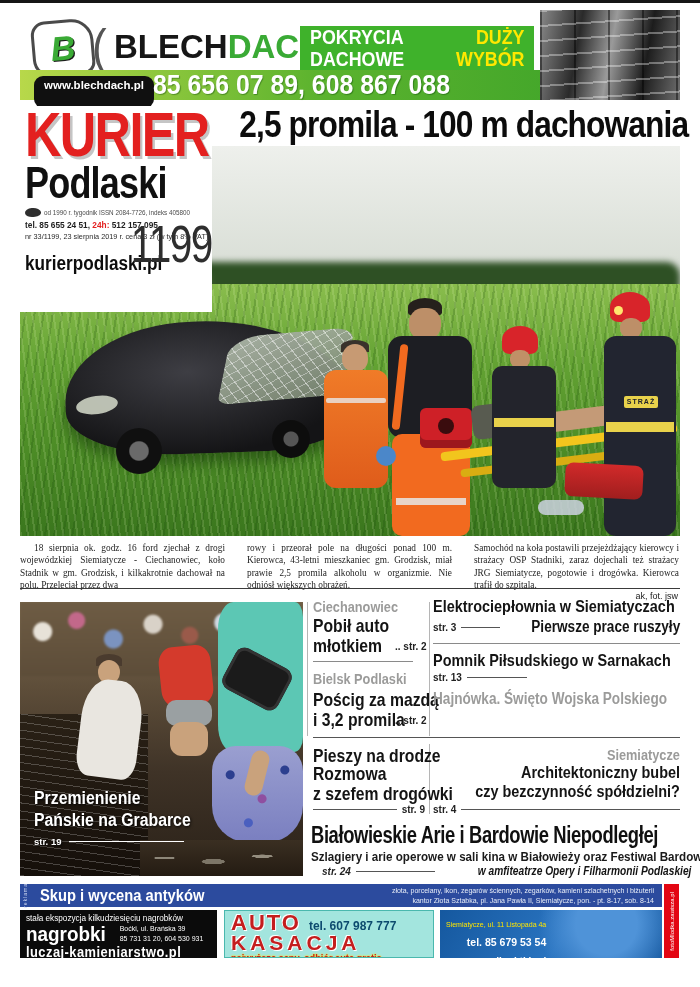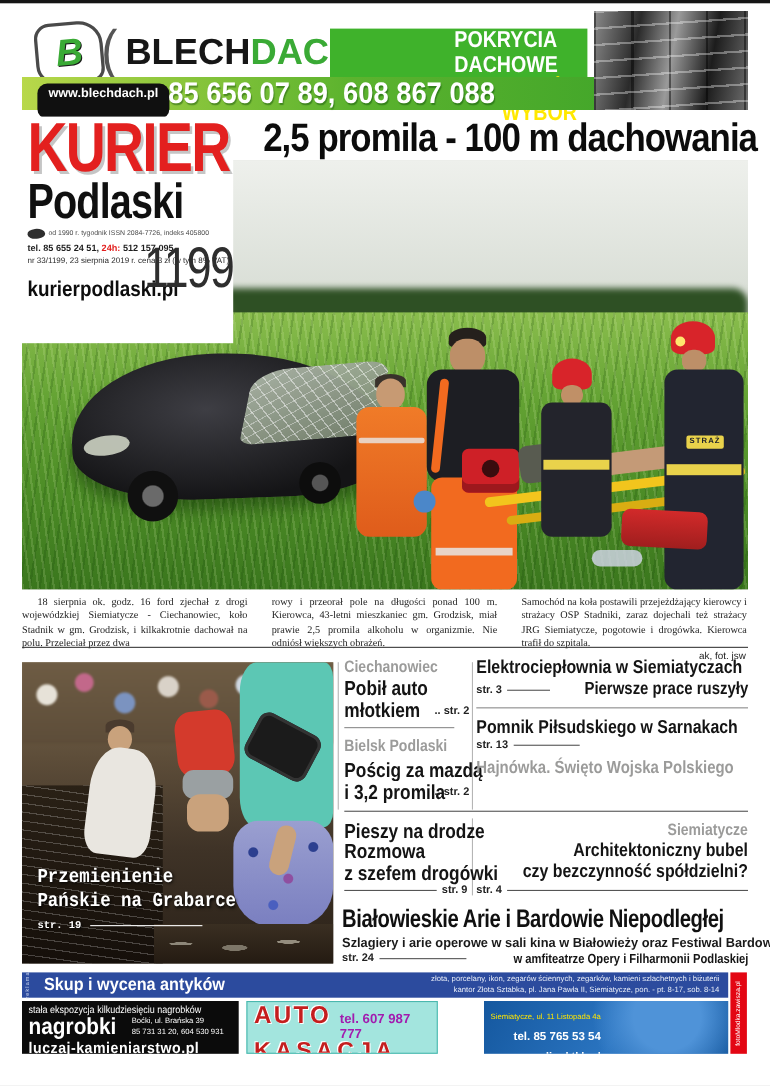--- a/index.html
+++ b/index.html
@@ -16,21 +16,21 @@
   .shield{left:12px;top:12px;width:56px;height:50px;border:3px solid #4a4a4a;background:#fff;
           border-radius:14px 22px 12px 18px;transform:rotate(-5deg);
           display:flex;align-items:center;justify-content:center;}
   .shield b{font-size:34px;font-weight:900;color:#3aaa35;font-style:italic;
             text-shadow:1px 1px 0 #1a1a1a;line-height:1;}
   .paren{left:72px;top:14px;font-size:44px;color:#555;font-weight:400;transform:scaleY(1.15);}
   .brand{left:94px;top:20px;font-size:33px;font-weight:900;letter-spacing:0;white-space:nowrap;}
   .brand .b1{color:#161616;} .brand .b2{color:#3aaa35;}
   .brand-sub{left:168px;top:60px;font-size:9px;letter-spacing:3px;color:#b9dfa4;font-weight:bold;}
   .green-box{left:280px;top:18px;width:234px;height:54px;background:#3fb22b;display:flex;
-             align-items:flex-end;justify-content:space-between;padding:0 10px;box-sizing:border-box;flex-direction:column;}
+             align-items:flex-start;justify-content:space-between;padding:0 10px;box-sizing:border-box;}
   .green-box .lft div{font-size:21px;font-weight:900;color:#fff;line-height:1.05;
                       transform:scaleX(.85);transform-origin:left;}
   .green-box .rgt div{font-size:21px;font-weight:900;color:#ffe800;line-height:1.05;
                       transform:scaleX(.85);transform-origin:right;text-align:right;}
   .phone-strip{left:0;bottom:0;width:660px;height:30px;
                background:linear-gradient(90deg,#b8d84a 0%,#5cb32e 45%,#37a028 100%);}
   .web-pill{left:14px;top:6px;height:32px;background:#101010;border-radius:9px;color:#fff;
             font-weight:bold;font-size:11.5px;line-height:18px;padding:0 10px;}
   .phones{left:133px;top:0;font-size:27px;font-weight:900;color:#fff;white-space:nowrap;
           text-shadow:1px 1px 1px rgba(0,60,0,.4);transform:scaleX(.92);transform-origin:left;}
@@ -123,21 +123,21 @@
 
   
   .body-cols{left:20px;top:542px;width:660px;display:flex;gap:22px;}
   .body-cols div{width:205px;font-size:9.3px;line-height:1.34;color:#1c1c1c;text-align:justify;font-family:Liberation Serif, serif;}
   .body-cols div:first-child{text-indent:14px;}
   .credit-rule{left:20px;top:588px;width:660px;border-top:1px solid #3a3a3a;}
   .photo-credit{right:22px;top:591px;font-size:9px;color:#222;}
 
   
   .photo-left{left:20px;top:602px;width:283px;height:274px;overflow:hidden;
-              background:linear-gradient(180deg,#7c6b50 0%,#5d4d39 32%,#3f3327 62%,#2a2118 100%);font-family:Liberation Mono, monospace;}
+              background:linear-gradient(180deg,#7c6b50 0%,#5d4d39 32%,#3f3327 62%,#2a2118 100%);}
   .crowd{left:0;top:0;width:283px;height:74px;filter:blur(1px);
          background:
            radial-gradient(circle at 8% 40%, #e7e2d8 0 9px, rgba(0,0,0,0) 10px),
            radial-gradient(circle at 20% 25%, #c2688a 0 8px, rgba(0,0,0,0) 9px),
            radial-gradient(circle at 33% 50%, #7b93c0 0 9px, rgba(0,0,0,0) 10px),
            radial-gradient(circle at 47% 30%, #d9d2c8 0 9px, rgba(0,0,0,0) 10px),
            radial-gradient(circle at 60% 45%, #9a5a4a 0 8px, rgba(0,0,0,0) 9px),
            radial-gradient(circle at 72% 28%, #cfd8e2 0 9px, rgba(0,0,0,0) 10px),
            radial-gradient(circle at 86% 42%, #6a7a52 0 9px, rgba(0,0,0,0) 10px),
            linear-gradient(#6e5c44,#5d4d39);}
@@ -205,42 +205,42 @@
   .r4k{left:433px;top:746px;width:247px;text-align:right;}
   .r4a{left:433px;top:764px;width:247px;text-align:right;}
   .r4b{left:433px;top:783px;width:247px;text-align:right;}
   .r4row{left:433px;top:804px;width:247px;}
 
   
   .bf-headline{left:311px;top:822px;font-size:23px;font-weight:900;color:#101010;white-space:nowrap;
                letter-spacing:-.5px;transform:scaleX(.8);transform-origin:left;}
   .bf-sub1{left:311px;top:850px;width:369px;font-size:12px;font-weight:bold;color:#1a1a1a;
            transform:scaleX(.97);transform-origin:left;white-space:nowrap;}
-  .bf-row{left:311px;top:864px;width:369px;}
+  .bf-row{left:322px;top:864px;width:369px;font-style:italic;}
   .bf-row .sub{font-size:12px;}
 
   
   .ad-strip{left:20px;top:884px;width:642px;height:23px;background:#2c4b9e;display:flex;align-items:center;}
   .ad-strip .rek{writing-mode:vertical-rl;transform:rotate(180deg);font-size:5px;color:#cfd8f0;
                  letter-spacing:1px;margin:0 2px;}
   .ad-strip .t{font-size:16px;font-weight:900;color:#fff;margin-left:10px;white-space:nowrap;
                transform:scaleX(.92);transform-origin:left;}
   .ad-strip .dd{margin-left:auto;margin-right:8px;text-align:right;color:#e8edf8;font-size:7px;line-height:1.3;white-space:nowrap;}
   .ad-nag{left:20px;top:910px;width:197px;height:48px;background:#0b0b0b;color:#fff;padding:3px 6px;box-sizing:border-box;}
   .nag-top{font-size:9.3px;transform:scaleX(.88);transform-origin:left;white-space:nowrap;}
   .nag-mid{display:flex;align-items:center;gap:5px;margin-top:0;}
   .nag-brand{font-size:21px;font-weight:900;line-height:1;transform:scaleX(.9);transform-origin:left;}
   .nag-addr{font-size:7px;line-height:1.35;white-space:nowrap;}
   .nag-web{font-size:14px;font-weight:bold;letter-spacing:.5px;transform:scaleX(.92);transform-origin:left;white-space:nowrap;}
-  .ad-kas{left:224px;top:910px;width:174px;height:48px;background:#a3e5de;border:1px solid #4ab8ae;
+  .ad-kas{left:224px;top:910px;width:210px;height:48px;background:#a3e5de;border:1px solid #4ab8ae;
           box-sizing:border-box;padding:1px 6px;overflow:hidden;}
   .kas-r1{display:flex;align-items:baseline;gap:8px;}
   .kas-auto{font-size:22px;font-weight:900;color:#c41e1e;letter-spacing:2px;line-height:1;
             text-shadow:1px 1px 0 #fff,-1px -1px 0 #fff;}
-  .kas-tel{font-size:12px;font-weight:900;color:#a21caf;}
+  .kas-tel{font-size:12px;font-weight:900;color:#0c4a6e;}
   .kas-word2{font-size:21px;font-weight:900;color:#c41e1e;letter-spacing:4px;line-height:1;margin-top:-2px;
              text-shadow:1px 1px 0 #fff,-1px -1px 0 #fff;}
   .kas-tag{font-size:10px;font-weight:900;color:#c41e1e;margin-top:0;white-space:nowrap;
            text-shadow:0 0 2px #ffe800,0 0 2px #ffe800;transform:scaleX(.92);transform-origin:left;}
   .ad-dipol{left:440px;top:910px;width:222px;height:48px;box-sizing:border-box;padding:2px 6px;overflow:hidden;
             background:radial-gradient(circle at 75% 30%, #4f93d8 0 18%, rgba(0,0,0,0) 40%),
                        linear-gradient(120deg,#15589f 0%,#2a74c0 55%,#17599f 100%);}
   .dp-row{display:flex;justify-content:space-between;}
   .dp-brand{font-size:17px;font-weight:900;font-style:italic;color:#ffe600;line-height:1.2;}
   .dp-arrow{display:inline-block;width:0;height:0;border-left:14px solid #3aaa35;
@@ -450,21 +450,21 @@
       <span class="kas-tel">tel. 607 987 777</span>
     </div>
     <div class="kas-word2">KASACJA</div>
     <div class="kas-tag">najwyższe ceny, odbiór auta gratis</div>
   </div>
 
   <div class="abs ad-dipol">
     <div class="dp-row">
       <span class="dp-right">
         <span class="dp-addr">Siemiatycze, ul. 11 Listopada 4a</span><br>
-        <span class="dp-phone">tel. 85 765 53 54</span><br>
+        <span class="dp-phone">tel. 85 679 53 54</span><br>
         <span class="dp-web">www.dipol.tkb.pl</span>
       </span>
     </div>
 
   </div>
 
   <div class="abs side-red">
     <span>fotoMlodka.zawisza.pl</span>
   </div>
 </div>

